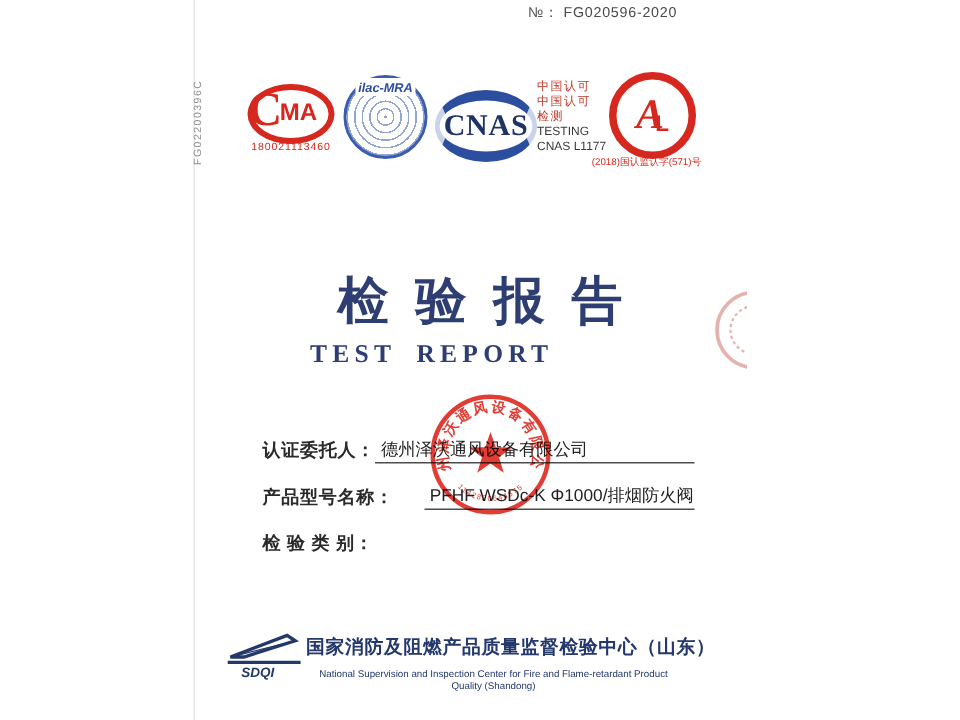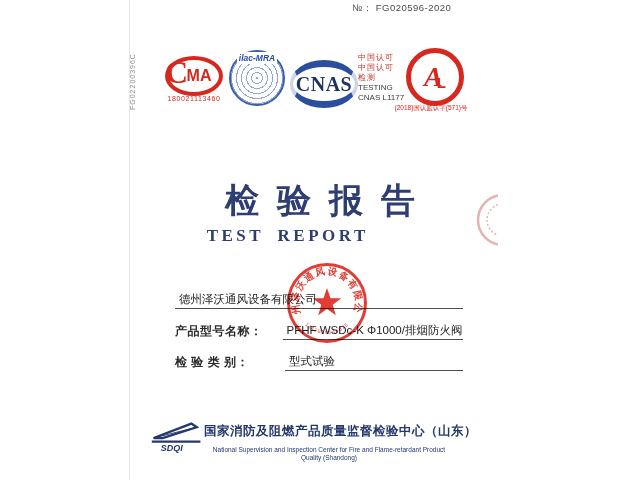--- a/index.html
+++ b/index.html
@@ -109,29 +109,29 @@
 <div class="abs cal">
   <span class="cal-a">A</span>
   <span class="cal-l">L</span>
 </div>
 <div class="abs cal-caption">(2018)国认监认字(571)号</div>
 
 <div class="abs title-cn">检验报告</div>
 <div class="abs title-en">TEST REPORT</div>
 
 <div class="abs form-row row-0">
+  <span class="form-label">认证委托人：</span>
   <span class="form-value">德州泽沃通风设备有限公司</span>
 </div>
 <div class="abs form-row row-1">
   <span class="form-label">产品型号名称：</span>
   <span class="form-value">PFHF WSDc-K Φ1000/排烟防火阀</span>
 </div>
 <div class="abs form-row row-2">
   <span class="form-label">检 验 类 别：</span>
-  <span class="form-value">型式试验</span>
 </div>
 
 <svg class="abs seal" width="82" height="82" viewBox="0 0 82 82">
   <defs>
     <path id="sealTop" d="M16.32 55.25 A28.5 28.5 0 1 1 65.68 55.25" fill="none"></path>
     <path id="sealBot" d="M11.06 49.02 A31 31 0 0 0 70.94 49.02" fill="none"></path>
   </defs>
   <circle cx="41" cy="41" r="38.5" fill="none" stroke="#dd2218" stroke-width="3"></circle>
   <polygon fill="#dd2218" points="41,26 44.53,36.15 55.27,36.36 46.71,42.85 49.82,53.14 41,47 32.18,53.14 35.29,42.85 26.73,36.36 37.47,36.15"></polygon>
   <text font-size="9.5" font-weight="bold" fill="#dd2218" letter-spacing="1.5">

